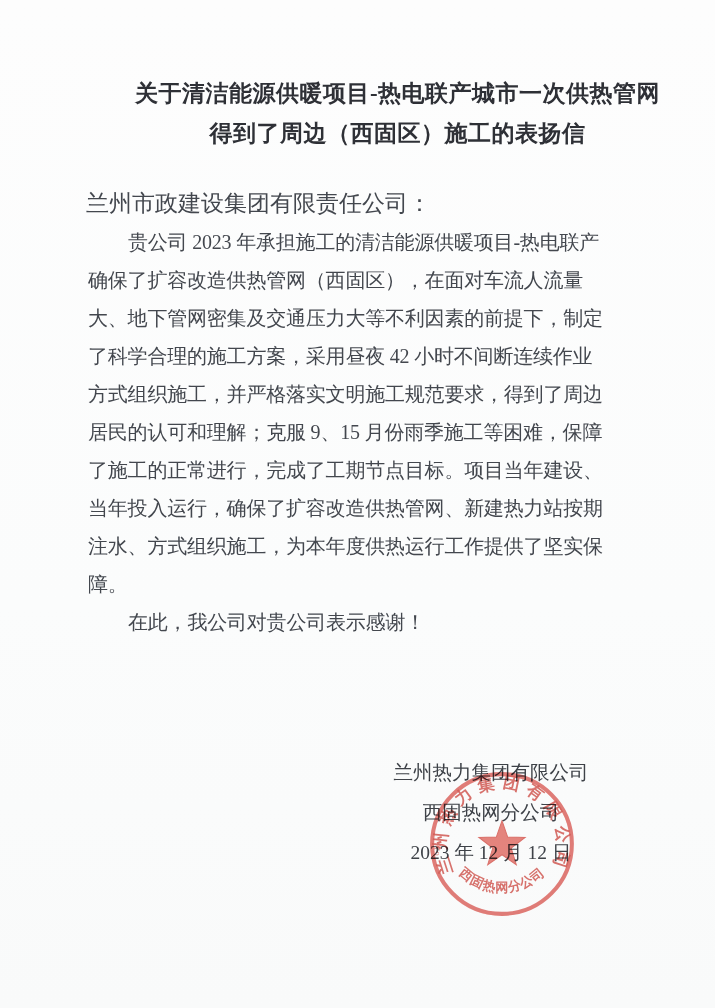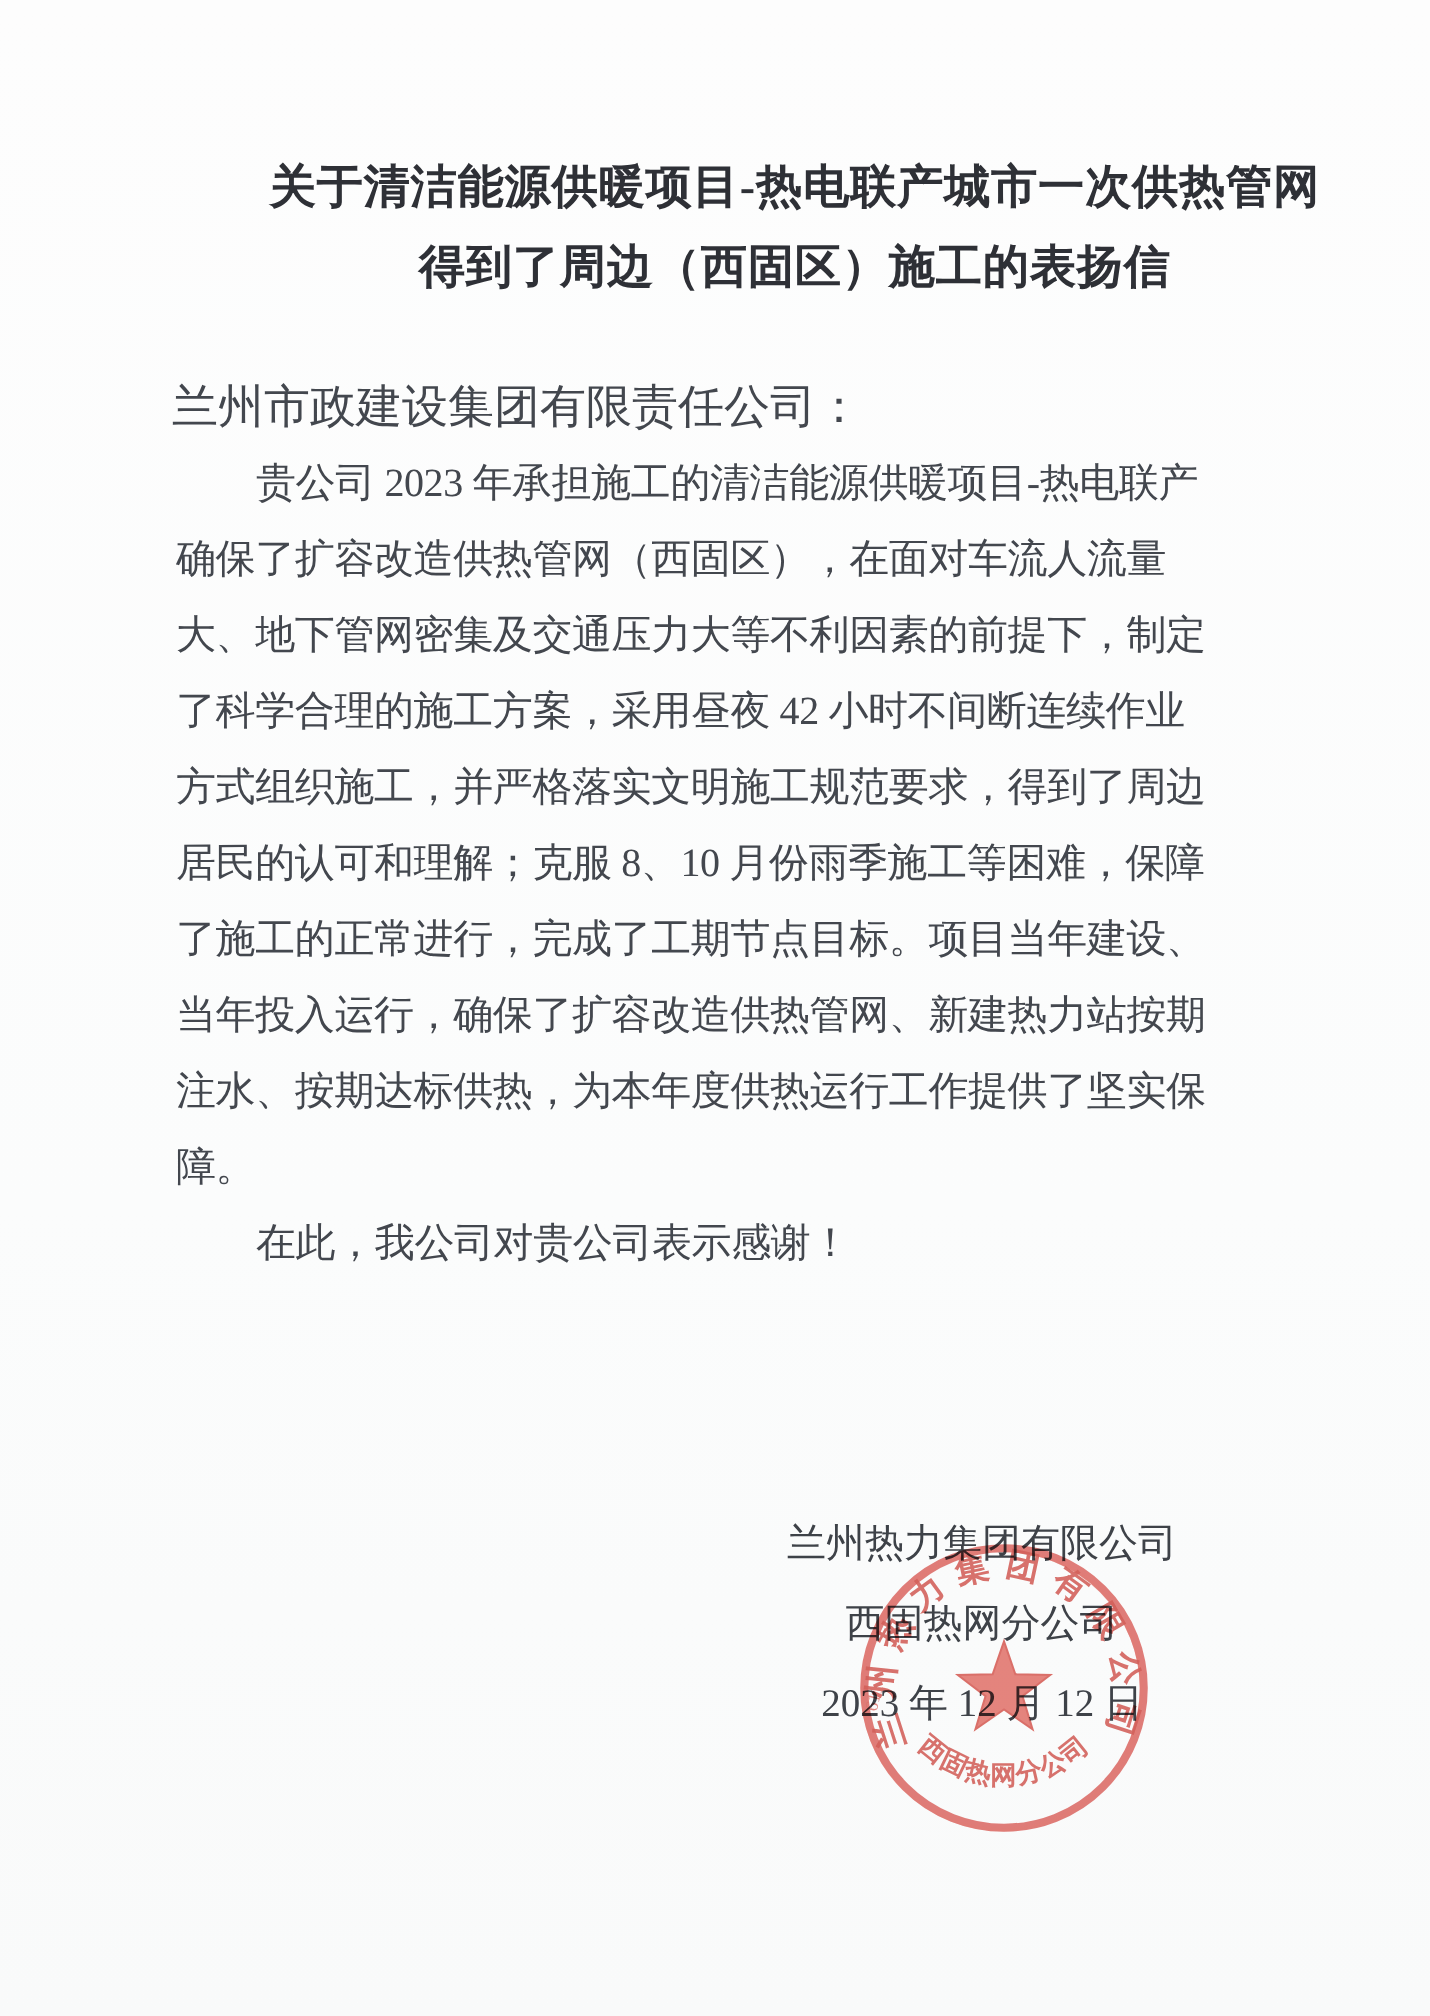--- a/index.html
+++ b/index.html
@@ -47,24 +47,24 @@
   </div>
 
   <div class="salutation">兰州市政建设集团有限责任公司：</div>
 
   <div class="body-lines">
       <div class="bline indent">贵公司 2023 年承担施工的清洁能源供暖项目-热电联产</div>
       <div class="bline">确保了扩容改造供热管网（西固区），在面对车流人流量</div>
       <div class="bline">大、地下管网密集及交通压力大等不利因素的前提下，制定</div>
       <div class="bline">了科学合理的施工方案，采用昼夜 42 小时不间断连续作业</div>
       <div class="bline">方式组织施工，并严格落实文明施工规范要求，得到了周边</div>
-      <div class="bline">居民的认可和理解；克服 8、10 月份雨季施工等困难，保障</div>
+      <div class="bline">居民的认可和理解；克服 9、15 月份雨季施工等困难，保障</div>
       <div class="bline">了施工的正常进行，完成了工期节点目标。项目当年建设、</div>
       <div class="bline">当年投入运行，确保了扩容改造供热管网、新建热力站按期</div>
-      <div class="bline">注水、按期达标供热，为本年度供热运行工作提供了坚实保</div>
+      <div class="bline">注水、方式组织施工，为本年度供热运行工作提供了坚实保</div>
       <div class="bline">障。</div>
       <div class="bline indent">在此，我公司对贵公司表示感谢！</div>
     </div>
 
   <div class="signature">
     <div>兰州热力集团有限公司</div>
     <div>西固热网分公司</div>
     <div>2023 年 12 月 12 日</div>
   </div>
 

